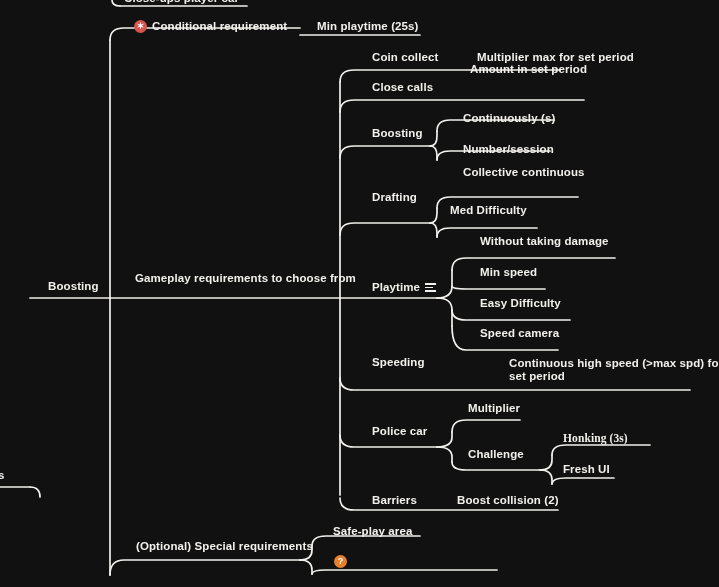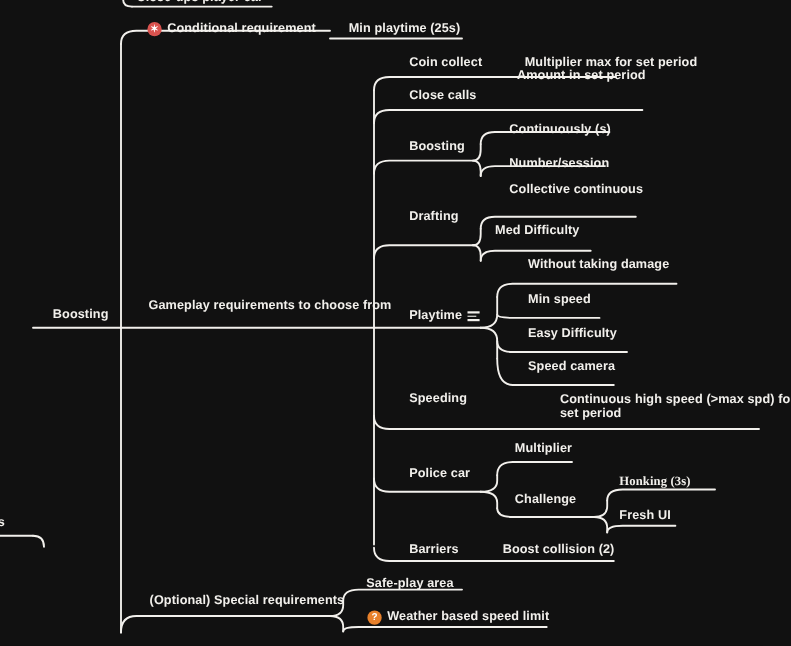--- a/index.html
+++ b/index.html
@@ -270,16 +270,15 @@
   <div class="node" style="left:457px; top:494px;">
     <span>Boost collision (2)</span>
   </div>
 
   <div class="node" style="left:333px; top:525px;">
     <span>Safe-play area</span>
   </div>
 
   <div class="node" style="left:334px; top:555px;">
     <span class="badge orange"><span>?</span></span>
-    <span>Weather based speed limit</span>
   </div>
 
 </div>
 
 </body></html>

